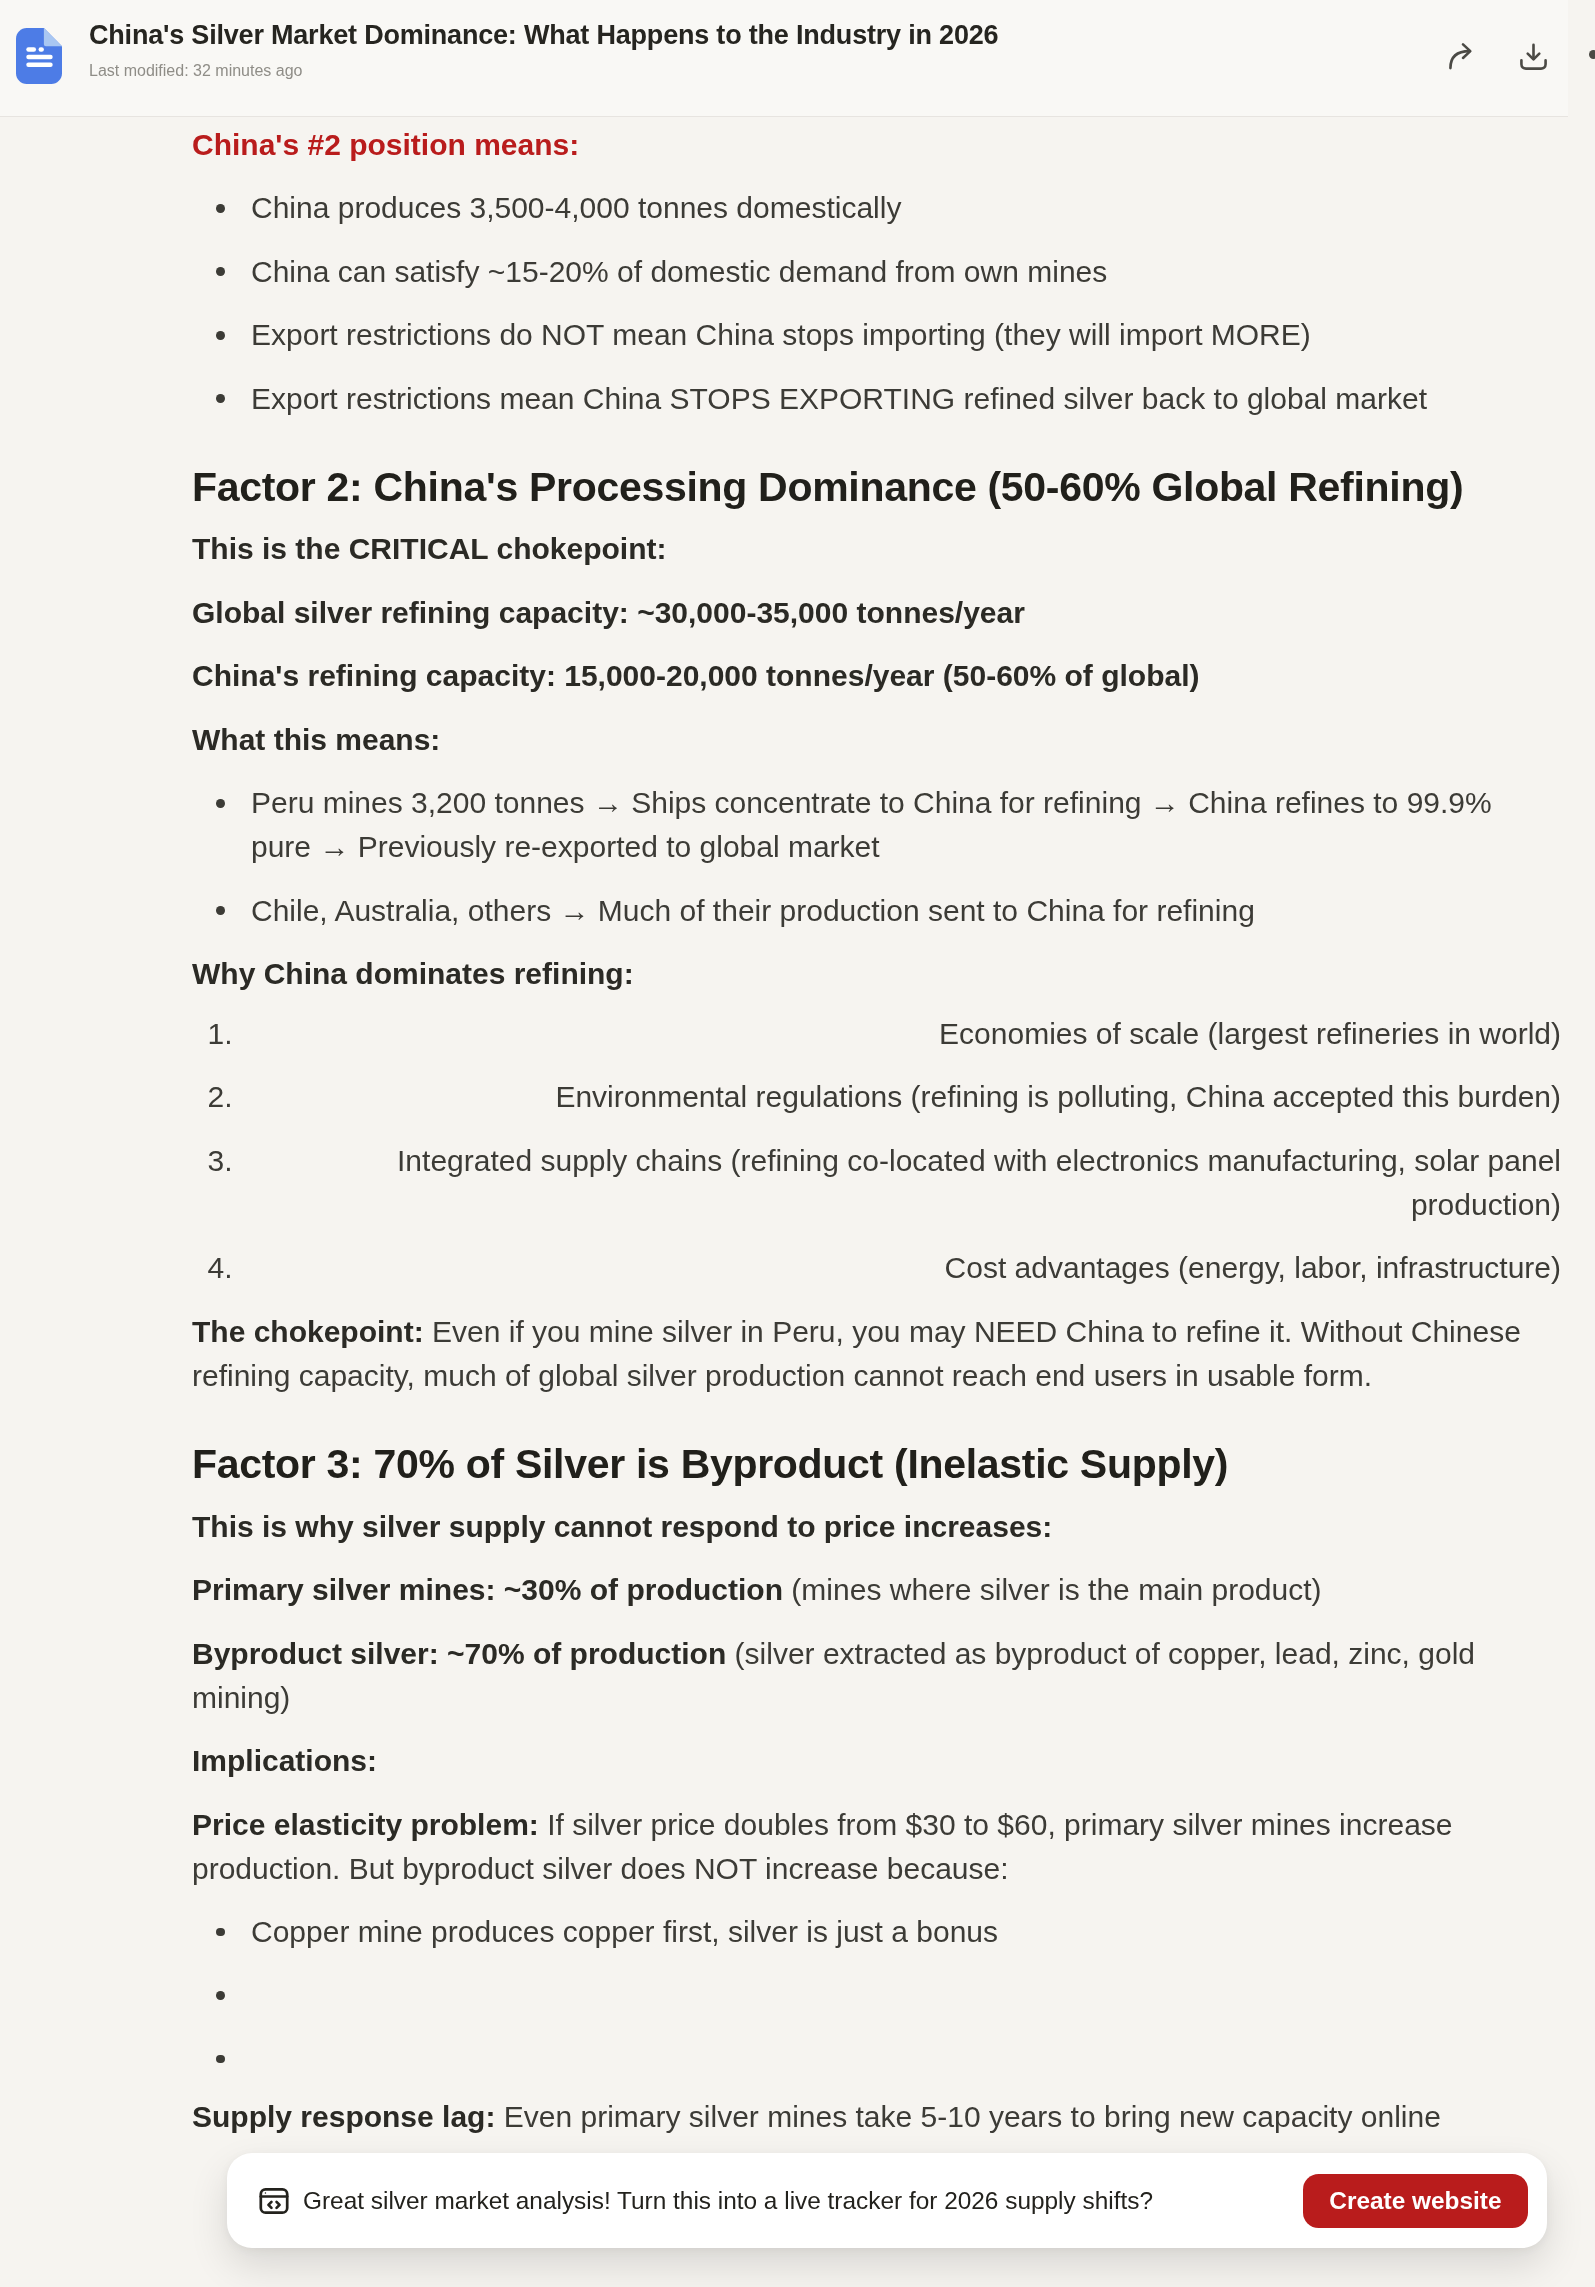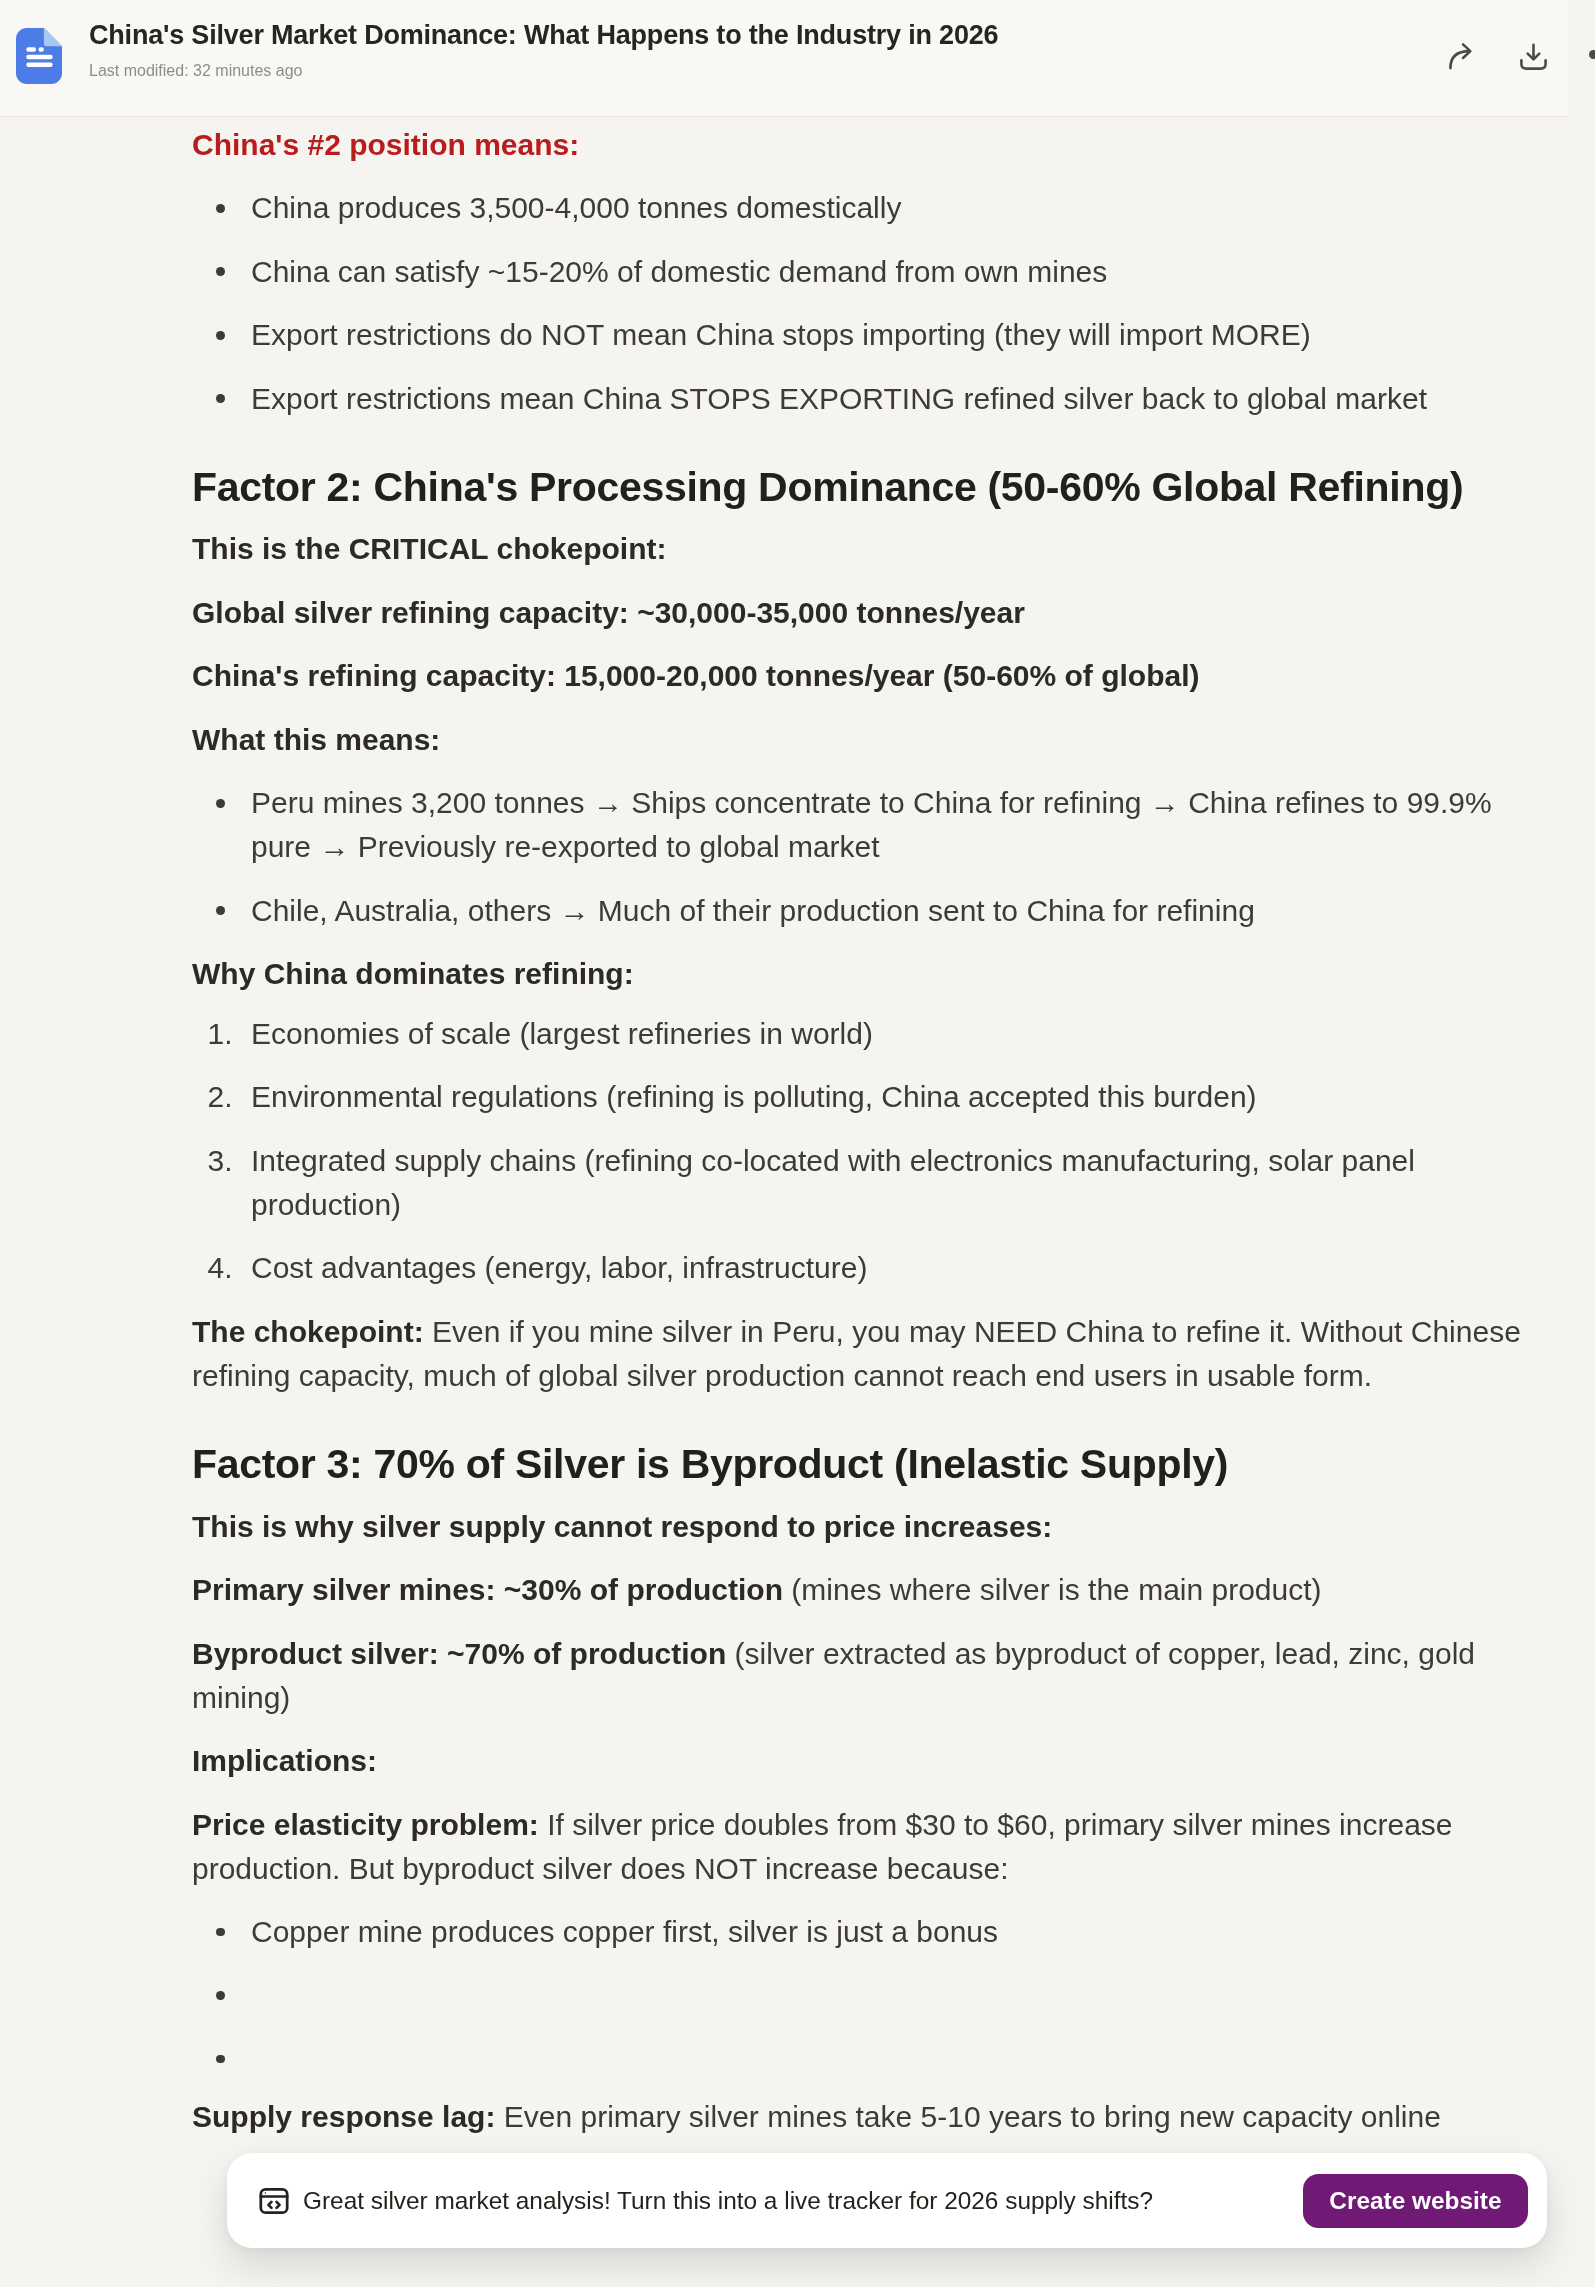--- a/index.html
+++ b/index.html
@@ -40,36 +40,36 @@
   .b-h3{font-weight:bold;color:#b91c1c;}
   .b-h2{font-size:41px;line-height:51px;font-weight:bold;color:#21201b;letter-spacing:-0.3px;}
   .doc ul,.doc ol{list-style:none;padding:0;}
   .doc li{position:relative;padding-left:59px;min-height:44px;}
   .doc li + li{margin-top:19.5px;}
   .doc ul li::before{
     content:"";position:absolute;left:24.4px;top:17.6px;width:8.8px;height:8.8px;
     border-radius:50%;background:#3c3b36;
   }
   .doc ol{counter-reset:item;}
-  .doc ol li{counter-increment:item;}
+  .doc ol li{counter-increment:item;text-align:right;}
   .doc ol li::before{
     content:counter(item) ".";position:absolute;left:15.6px;top:0;color:#3c3b36;
   }
   .ln{display:block;}
   
   .prompt-card{
     position:absolute;left:227px;top:2153px;width:1320px;height:95px;box-sizing:border-box;
     background:#ffffff;border-radius:25px;
     box-shadow:0 17.6px 39px rgba(0,0,0,0.12),0 2px 9.8px rgba(0,0,0,0.05);
     display:flex;align-items:center;gap:11px;padding:0 19.5px 0 29px;z-index:5;
   }
   .pc-icon{flex:0 0 auto;line-height:0;}
   .pc-msg{flex:1 1 auto;font-size:24.4px;color:#23221d;white-space:nowrap;overflow:hidden;}
   .pc-btn{
-    flex:0 0 auto;background:#701a75;color:#ffffff;border:none;border-radius:15.6px;
+    flex:0 0 auto;background:#b91c1c;color:#ffffff;border:none;border-radius:15.6px;
     height:54px;padding:0 26px;font-size:24.4px;font-weight:bold;
     font-family:"Liberation Sans",sans-serif;cursor:pointer;white-space:nowrap;
   }
 </style>
 </head>
 <body>
 
 <header class="app-header">
   <span class="doc-badge">
     <svg width="46" height="56" viewBox="0 0 47 57">

